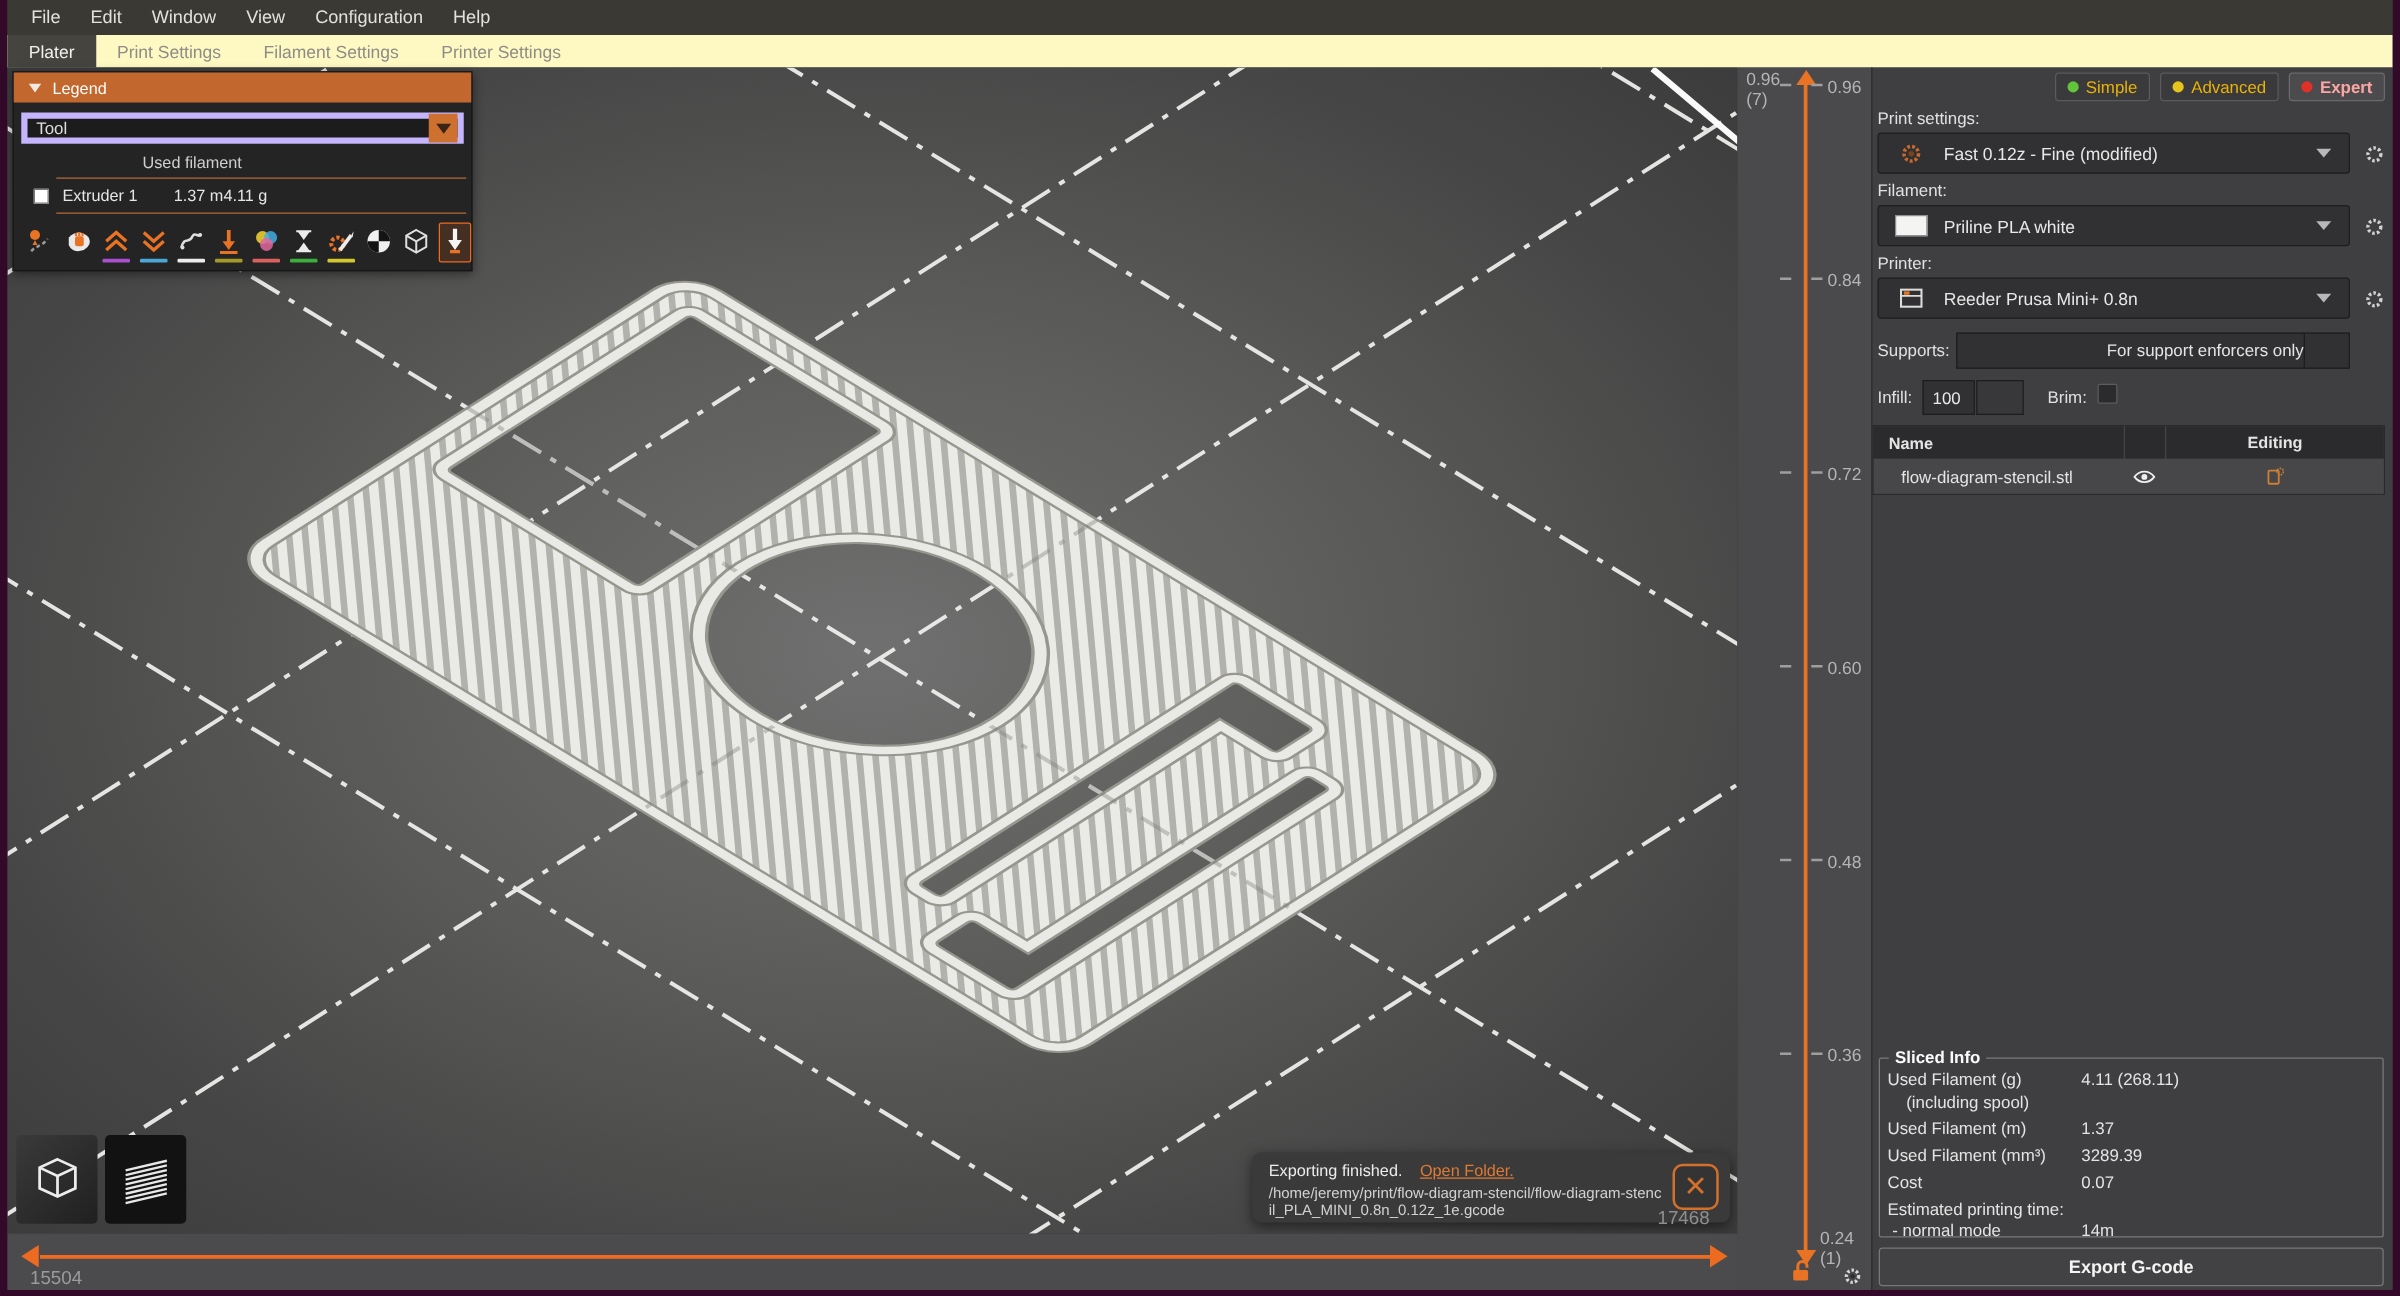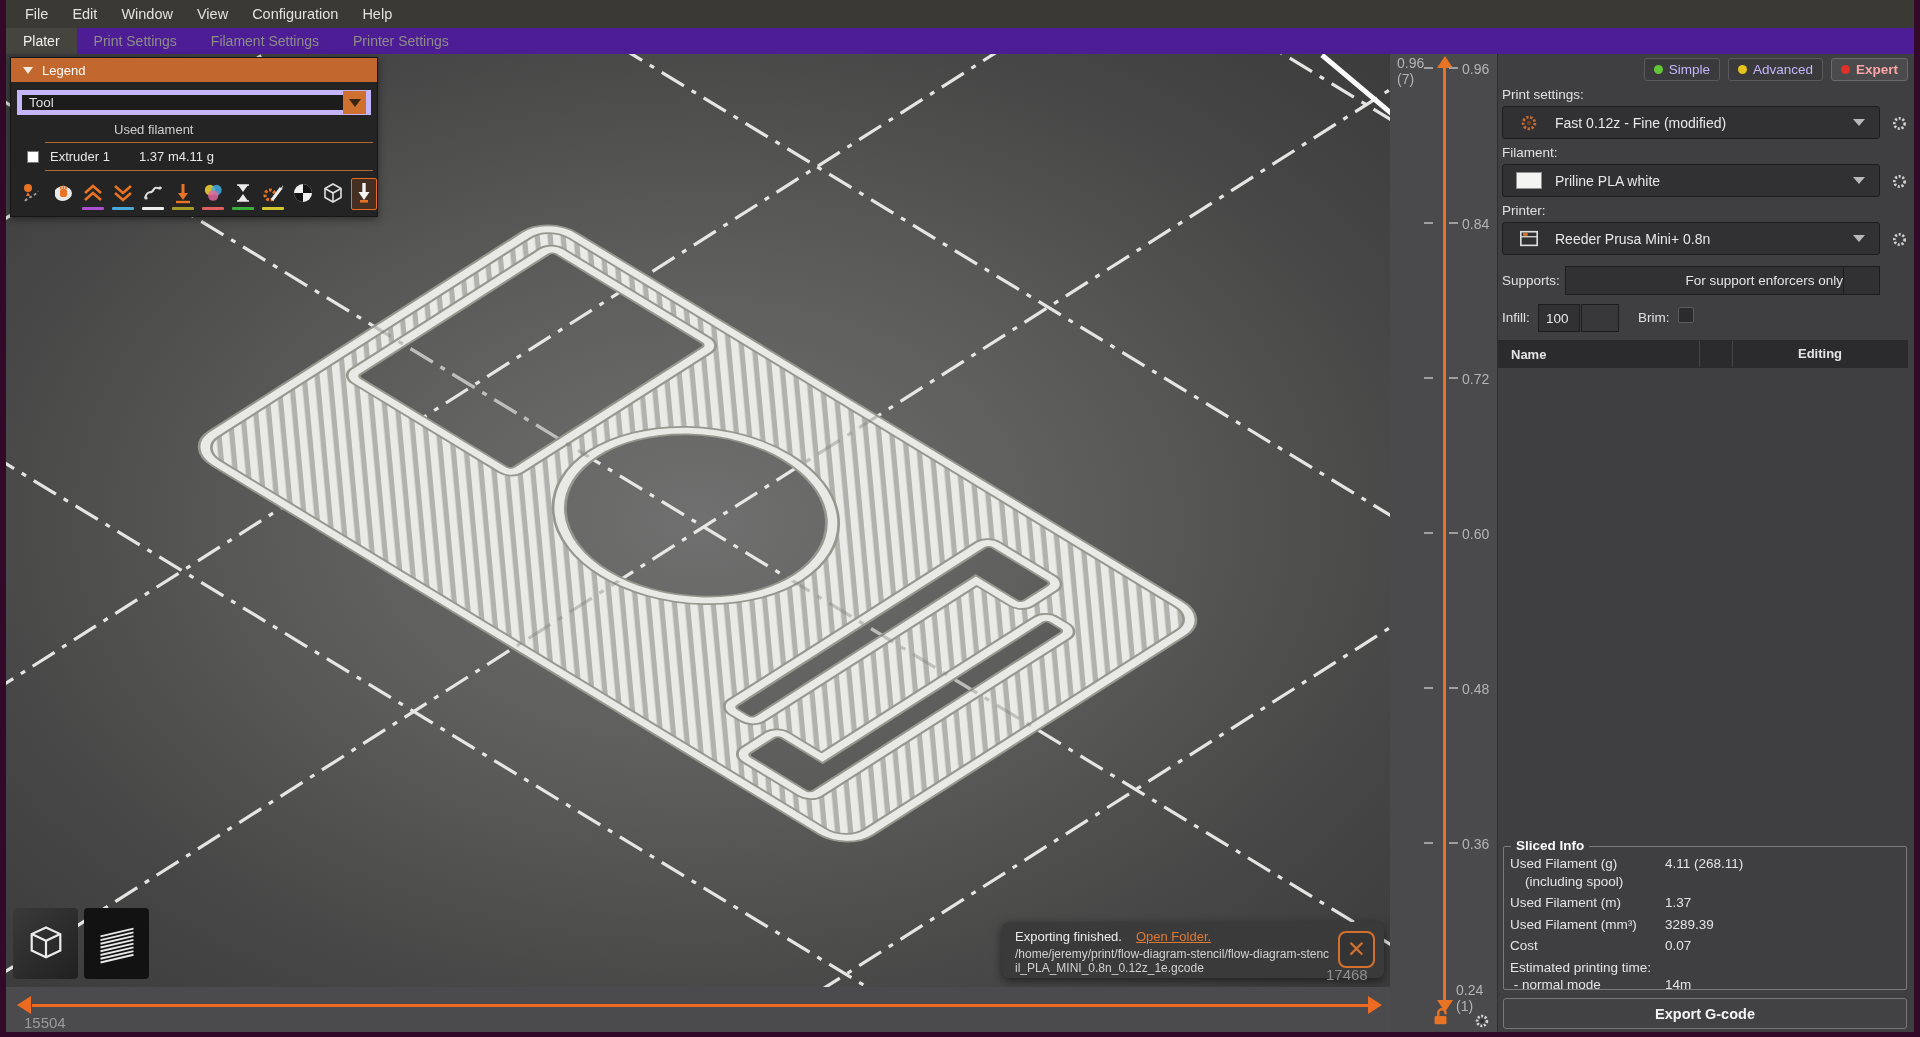--- a/index.html
+++ b/index.html
@@ -4,21 +4,21 @@
 <style>
   * { margin:0; padding:0; box-sizing:border-box; }
   html,body { width:1920px; height:1037px; overflow:hidden; background:#33092a;
               font-family:"Liberation Sans","DejaVu Sans",sans-serif; }
 
   
   #window { position:absolute; left:6px; top:0; width:1908px; height:1032px; background:#3f3f41; }
   #menubar { position:absolute; left:6px; top:0; width:1908px; height:28px; background:#3a3934;
              display:flex; align-items:center; padding-left:8px; gap:2px; }
   .menu-item { color:#e3e1dc; font-size:14.5px; padding:4px 11px; cursor:default; }
-  #tabbar { position:absolute; left:6px; top:28px; width:1908px; height:26px; background:#4c1d95;
+  #tabbar { position:absolute; left:6px; top:28px; width:1908px; height:26px; background:#fef9c3;
             display:flex; align-items:stretch; }
   .tab { color:#8e8c86; font-size:14px; padding:4px 17px; display:flex; align-items:center; }
   .tab.active { background:#45443f; color:#f2f1ee; }
 
   
   #viewport { position:absolute; left:6px; top:54px; width:1384px; height:933px; background:#3c3c3e; overflow:hidden; }
   #viewport svg.scene { position:absolute; left:0; top:0; }
 
   
   #legend { position:absolute; left:10px; top:57px; width:368px; background:#242424;
@@ -83,21 +83,21 @@
   #upper-thumb-lbl { position:absolute; left:7px; top:1px; }
   #lower-thumb-lbl { position:absolute; left:66px; top:928px; }
   #lock-icon { position:absolute; left:40px; top:952px; }
   #slider-gear { position:absolute; left:83px; top:958px; }
 
   
   #sidebar { position:absolute; left:1497px; top:54px; width:417px; height:978px; background:#3f3f41;
              border-left:1px solid #2d2d2f; font-size:13.5px; color:#e4e4e4; }
   #mode-row { position:absolute; left:0; top:4px; width:410px; display:flex; justify-content:flex-end; gap:8px; }
   .mode-btn { display:flex; align-items:center; gap:6px; border:1px solid #5a5a5c; border-radius:3px;
-              background:#3a3a3c; color:#c4b5fd; font-size:13.5px; padding:3px 9px; }
+              background:#3a3a3c; color:#eab308; font-size:13.5px; padding:3px 9px; }
   .mode-btn .dot { width:9px; height:9px; border-radius:50%; }
   .mode-btn.active { background:#4b4b4d; color:#fca5a5; font-weight:bold; border-color:#6a6a6c; }
   .side-label { position:absolute; left:4px; font-size:13.5px; color:#e0e0e0; }
   .combo { position:absolute; left:4px; width:378px; height:33px; background:#313133; border:1px solid #1d1d1f;
            border-radius:3px; display:flex; align-items:center; }
   .combo .lead { width:52px; display:flex; justify-content:center; }
   .combo .val { flex:1; font-size:14px; color:#e8e8e8; }
   .combo .caret { width:0; height:0; border-left:6px solid transparent; border-right:6px solid transparent;
                   border-top:7px solid #b8b8b8; margin-right:14px; }
   .gear-btn { position:absolute; left:388px; width:26px; height:26px; display:flex; align-items:center; justify-content:center; }
@@ -518,20 +518,35 @@
     </div>
   <div id="brim-label" class="side-label" style="left:140px">Brim:</div>
   <div id="brim-check"></div>
 
   <div id="obj-table">
     <div id="obj-head">
       <span class="c1">Name</span>
         <span class="c2"></span>
       <span class="c3">Editing</span>
     </div>
+    <div id="obj-row">
+      <span class="c1">flow-diagram-stencil.stl</span>
+      <span class="c2">
+          <svg width="19" height="15" viewBox="0 0 24 18">
+            <path d="M2 9 C7 2 17 2 22 9 C17 16 7 16 2 9 Z" fill="none" stroke="#ededed" stroke-width="1.8"></path>
+            <circle cx="12" cy="9" r="3" fill="#ededed"></circle>
+          </svg>
+        </span>
+      <span class="c3">
+          <svg width="18" height="18" viewBox="0 0 24 24">
+            <rect x="5" y="6" width="11" height="14" rx="1" fill="none" stroke="#cf7f36" stroke-width="1.9"></rect>
+            <circle cx="17.5" cy="7" r="3.4" fill="none" stroke="#cf7f36" stroke-width="1.7" stroke-dasharray="1.7 1.3"></circle>
+          </svg>
+        </span>
+    </div>
   </div>
 
   <div id="sliced-info">
     <span class="cap">Sliced Info</span>
     <div id="sliced-rows">
       <div class="si-row">
           <span class="sl">Used Filament (g)</span>
           <span class="sv">4.11 (268.11)</span>
         </div>
       <div class="si-row">

